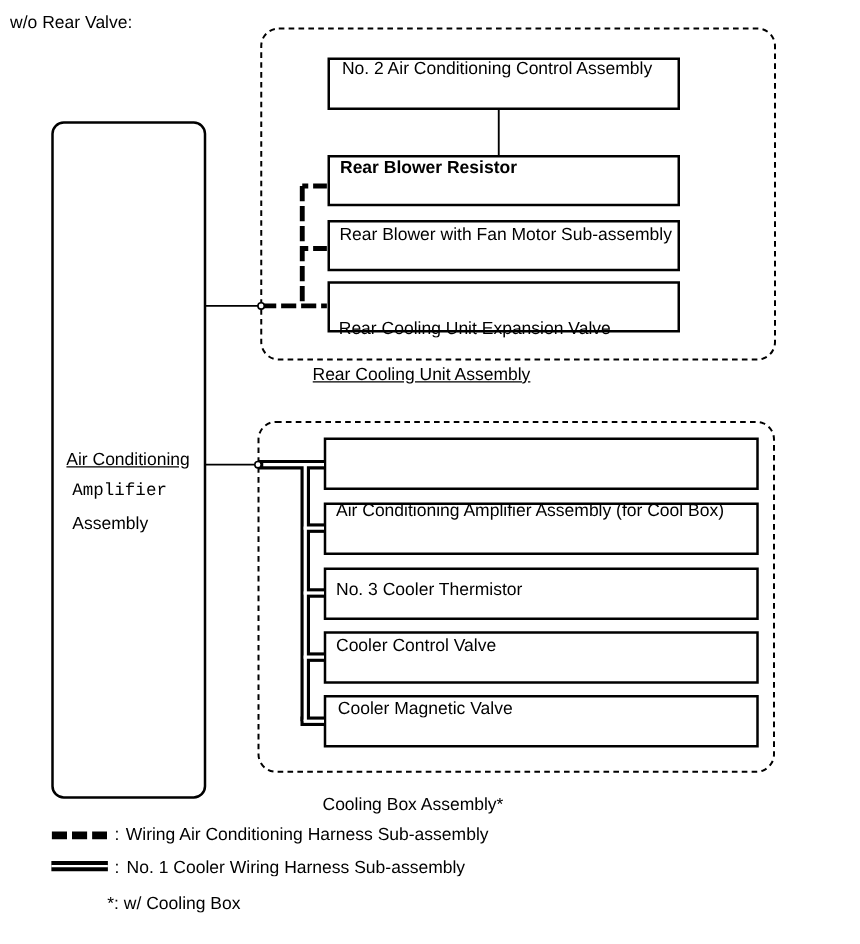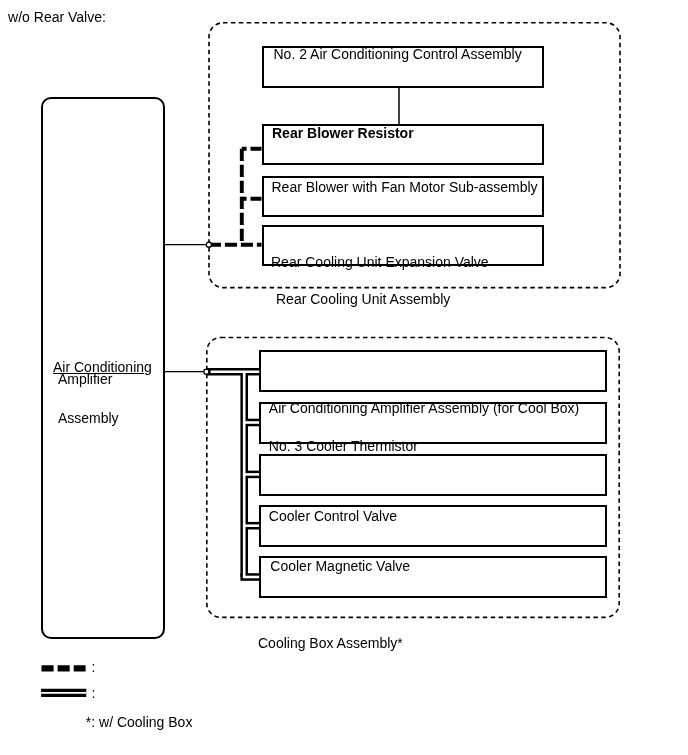--- a/index.html
+++ b/index.html
@@ -15,50 +15,52 @@
 </style>
 </head>
 <body>
 
 <div id="page">
 
   <div class="txt t14" style="left:8.1px;top:10.0px;">w/o Rear Valve:</div>
 
   <div id="amp" style="left:40.8px;top:96.7px;width:123.9px;height:542.4px;"></div>
   <div class="txt" style="left:53px;top:360.6px;text-decoration:underline;">Air Conditioning</div>
-  <div class="txt" style="left:57.9px;top:373px;">Amplifier</div>
+  <div class="txt" style="left:57.9px;top:387px;font-family:Liberation Mono, monospace;">Amplifier</div>
   <div class="txt" style="left:57.9px;top:389.3px;margin-top:23px;">Assembly</div>
 
   <div class="box" style="left:261.5px;top:45.9px;width:282.5px;height:42px;"></div>
   <div class="box" style="left:261.5px;top:124px;width:282.5px;height:41.4px;"></div>
   <div class="box" style="left:261.5px;top:176.1px;width:282.5px;height:41.1px;"></div>
   <div class="box" style="left:261.5px;top:225.2px;width:282.5px;height:40.9px;"></div>
 
   <div class="txt" style="left:273.5px;top:47.6px;">No. 2 Air Conditioning Control Assembly</div>
   <div class="txt" style="left:272px;top:127.3px;font-weight:bold;">Rear Blower Resistor</div>
   <div class="txt" style="left:271.5px;top:181.1px;">Rear Blower with Fan Motor Sub-assembly</div>
   <div class="txt" style="left:271px;top:227.6px;margin-top:28px;">Rear Cooling Unit Expansion Valve</div>
 
-  <div class="txt" style="left:276px;top:292.7px;">Rear Cooling Unit Assembly</div>
+  <div class="txt" style="left:250px;top:292.7px;text-decoration:underline;">Rear Cooling Unit Assembly</div>
 
   <div class="box" style="left:259.2px;top:350.1px;width:347.8px;height:42.3px;"></div>
   <div class="box" style="left:259.2px;top:401.6px;width:347.8px;height:42.3px;"></div>
   <div class="box" style="left:259.2px;top:453.8px;width:347.8px;height:42.3px;"></div>
   <div class="box" style="left:259.2px;top:504.8px;width:347.8px;height:42.3px;"></div>
   <div class="box" style="left:259.2px;top:555.5px;width:347.8px;height:42.3px;"></div>
 
   <div class="txt" style="left:268.8px;top:354.1px;margin-top:48px;">Air Conditioning Amplifier Assembly (for Cool Box)</div>
-  <div class="txt" style="left:268.8px;top:440px;">No. 3 Cooler Thermistor</div>
+  <div class="txt" style="left:268.8px;top:465px;">No. 3 Cooler Thermistor</div>
   <div class="txt" style="left:268.8px;top:509.5px;">Cooler Control Valve</div>
   <div class="txt" style="left:270.3px;top:559.8px;">Cooler Magnetic Valve</div>
 
   <div class="txt" style="left:258px;top:621.9px;margin-top:15px;">Cooling Box Assembly*</div>
 
   <div class="txt" style="left:91.5px;top:661.4px;">:</div>
+  <div class="txt" style="left:100.6px;top:661.4px;">Wiring Air Conditioning Harness Sub-assembly</div>
   <div class="txt" style="left:91.5px;top:687.1px;">:</div>
+  <div class="txt" style="left:101.3px;top:687.1px;">No. 1 Cooler Wiring Harness Sub-assembly</div>
   <div class="txt" style="left:85.8px;top:716.0px;">*: w/ Cooling Box</div>
 
   <svg width="688" height="755" viewBox="0 0 688 755">
     <g fill="none" stroke="#000">
       <rect x="209" y="22.8" width="411" height="264.8" rx="14" ry="14" stroke-width="1.6" stroke-dasharray="4.5 3.4"></rect>
       <rect x="206.8" y="337.5" width="412.4" height="279.9" rx="14" ry="14" stroke-width="1.6" stroke-dasharray="4.5 3.4"></rect>
 
       <path d="M164.7 244.7 H 208.9" stroke-width="1.3"></path>
       <path d="M164.7 371.7 H 206.4" stroke-width="1.3"></path>
 

